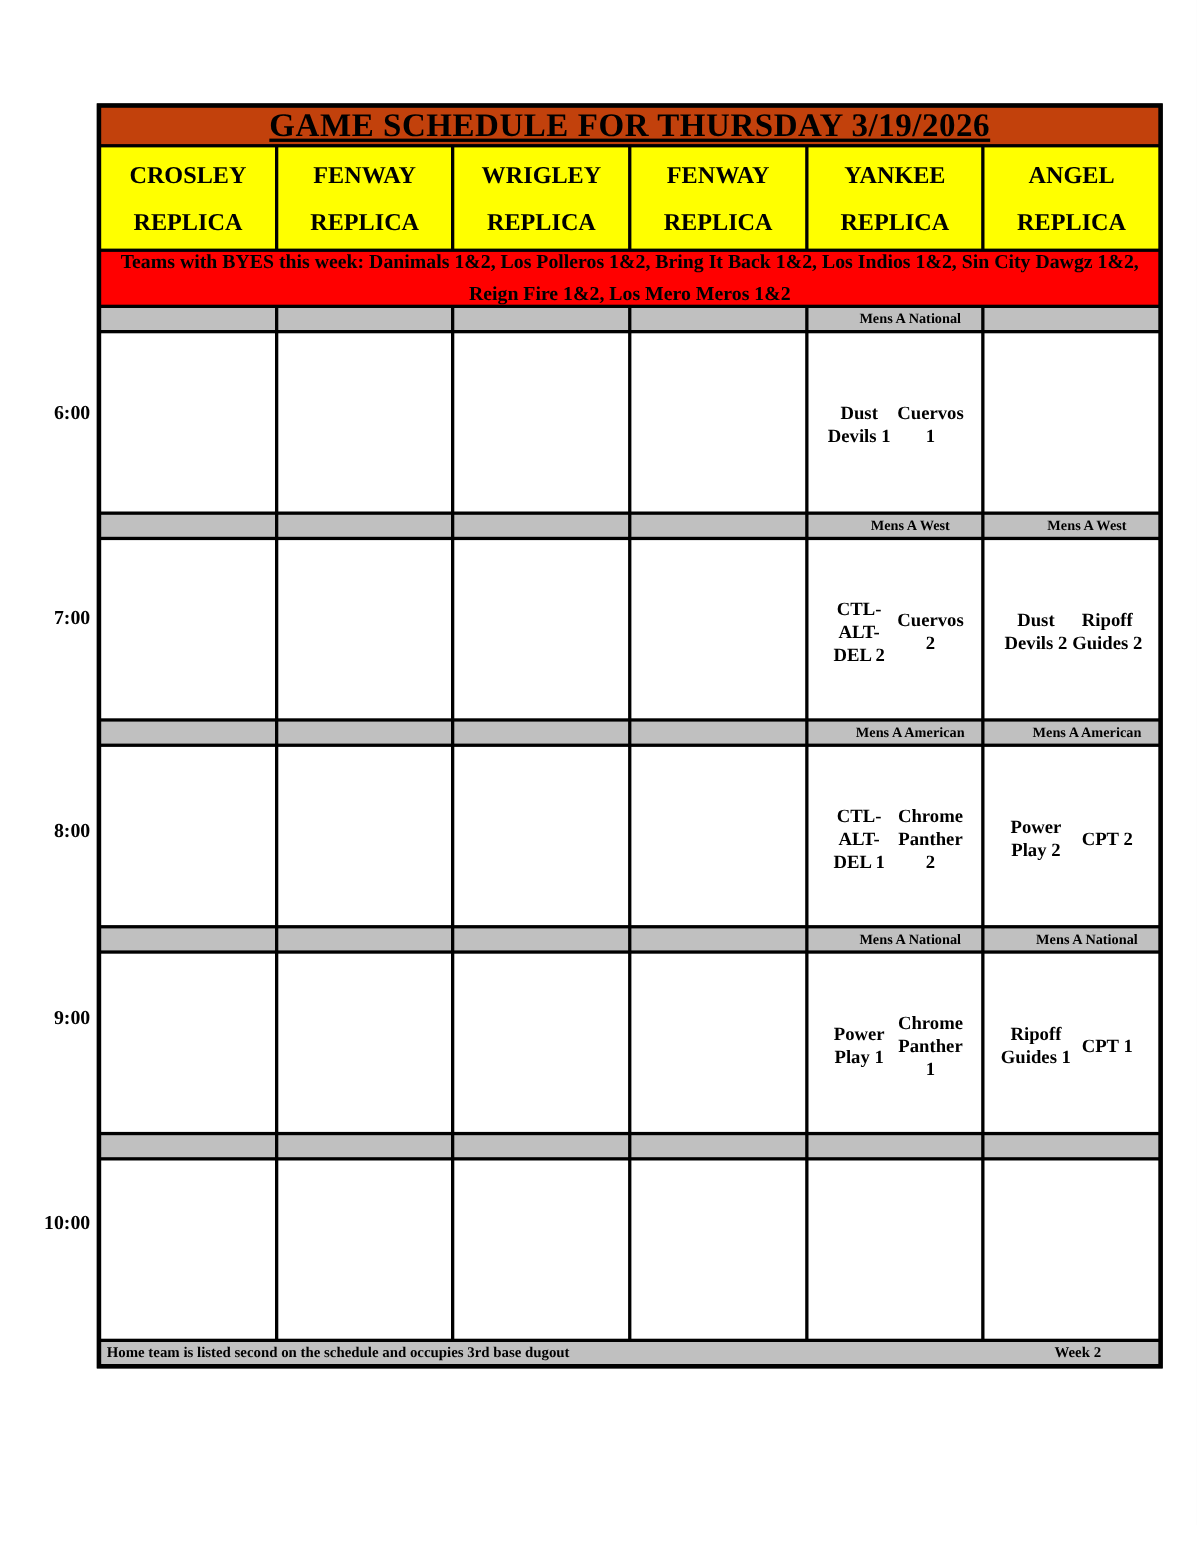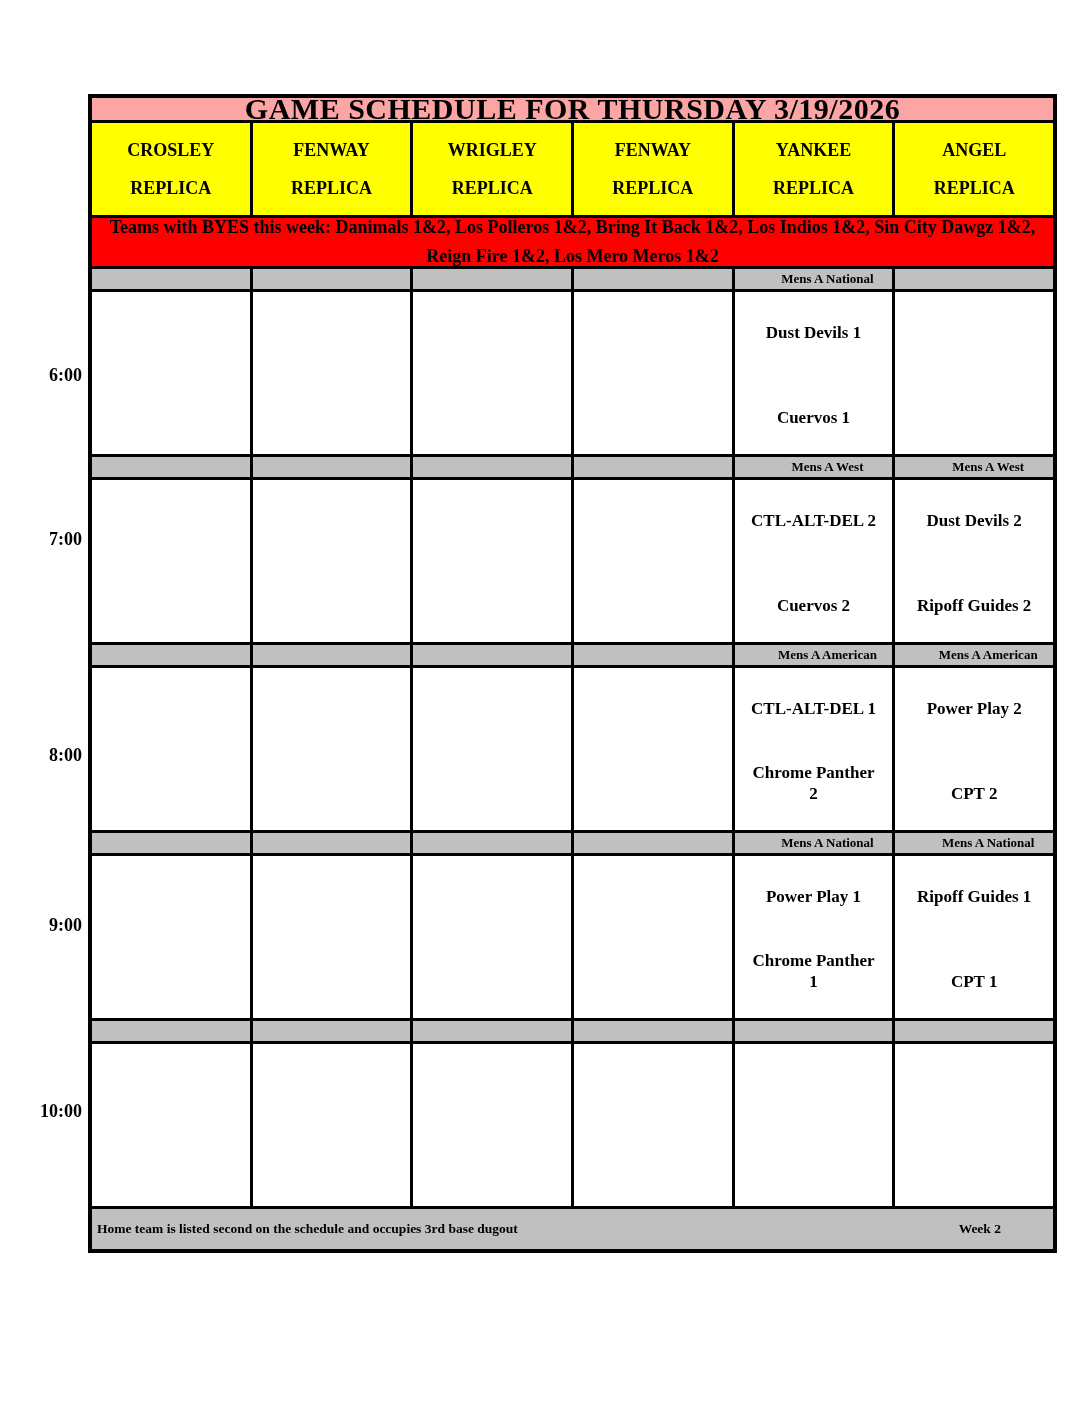--- a/index.html
+++ b/index.html
@@ -20,61 +20,61 @@
 
   
   .sched {
     position: absolute; left: 88px; top: 94px; width: 969px;
     background: #000000; border: 4px solid #000000;
     display: grid; grid-template-columns: repeat(6, 1fr); gap: 3px;
   }
   .full { grid-column: 1 / -1; }
 
   .title-row {
-    height: 22px; background: #fca5a5;
+    height: 33px; background: #c2410c;
     display: flex; align-items: center; justify-content: center;
     font-size: 30px; letter-spacing: 0.5px; text-decoration: underline;
   }
   .header-cell {
     height: 92px; background: #ffff00;
     display: flex; flex-direction: column; align-items: center; justify-content: center;
-    row-gap: 17px; font-size: 18px;
+    row-gap: 17px; font-size: 22px;
   }
   .banner-row {
     height: 48px; background: #ff0000;
     display: flex; align-items: center; justify-content: center;
     text-align: center; font-size: 18px; line-height: 1.6; padding: 0 10px;
   }
   .divider-cell {
     height: 20px; background: #c0c0c0;
     display: flex; align-items: center; justify-content: center;
     font-size: 13px; line-height: 20px; padding-left: 28px;
   }
   .game-cell {
     height: 162px; background: #ffffff;
-    display: flex; flex-direction: column; justify-content: space-between;
+    display: flex; flex-direction: row; justify-content: space-between;
     align-items: center; text-align: center;
     padding: 30px 14px 26px 14px;
     font-size: 17px; line-height: 21px;
   }
   .team { display: block; width: 100%; }
   .footer-row {
-    height: 40px; background: #c0c0c0;
+    height: 20px; background: #c0c0c0;
     display: flex; align-items: center; justify-content: space-between;
     font-size: 13.5px; padding-left: 5px;
   }
   .footer-week { margin-right: 52px; }
 </style>
 </head>
 <body>
 
 <div class="page">
 
   <div class="time-label" style="top:364px">6:00</div>
-  <div class="time-label" style="top:528px">7:00</div>
+  <div class="time-label" style="top:550px">7:00</div>
   <div class="time-label" style="top:744px">8:00</div>
   <div class="time-label" style="top:914px">9:00</div>
   <div class="time-label" style="top:1100px">10:00</div>
 
   <div class="sched">
 
     <div class="title-row full">GAME SCHEDULE FOR THURSDAY 3/19/2026</div>
 
     <div class="header-cell">
       <span>CROSLEY</span>

